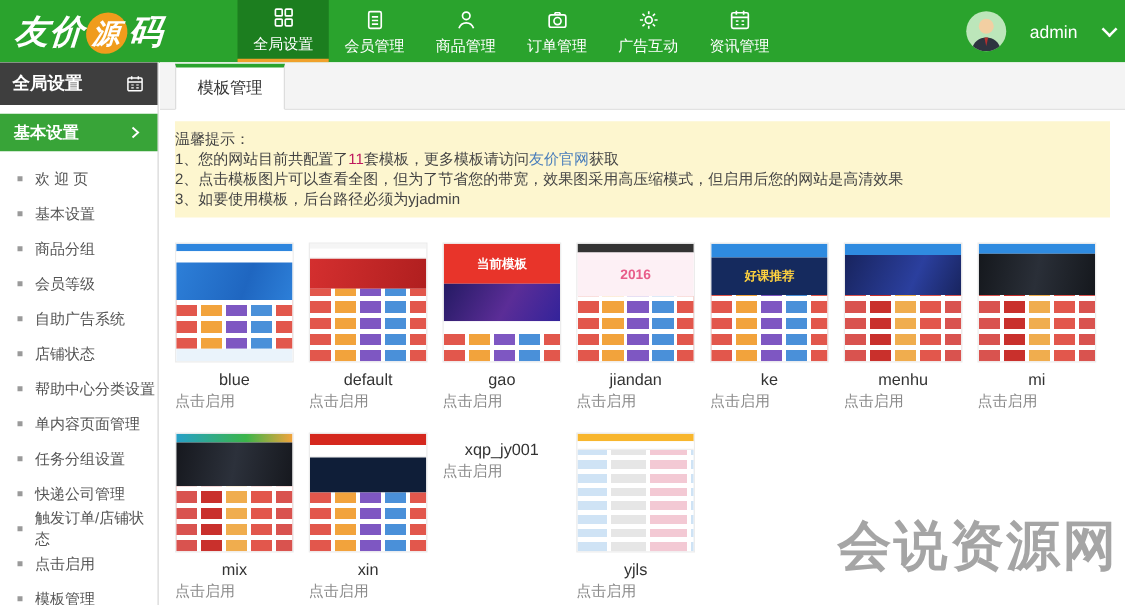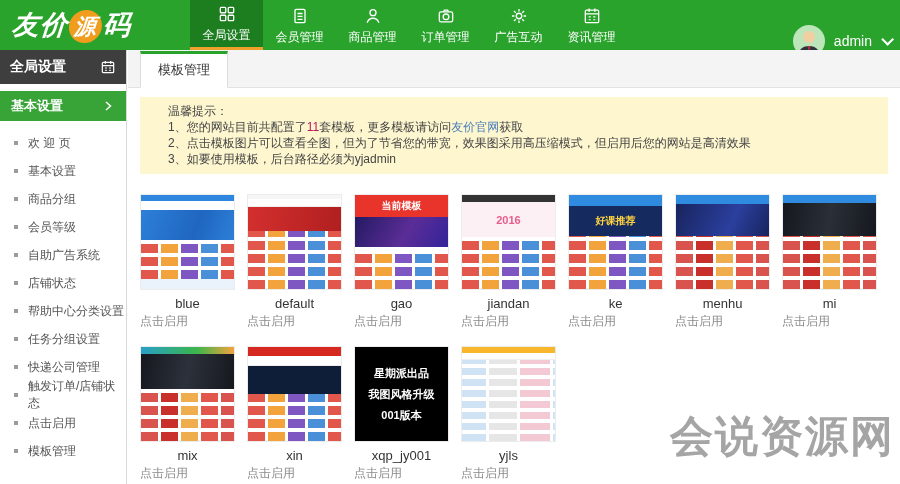--- a/index.html
+++ b/index.html
@@ -9,39 +9,39 @@
   
   .topbar { position:absolute; top:0; left:0; width:900px; height:50px; background:#2aa32d; display:flex; align-items:stretch; }
   .logo { width:190px; display:flex; align-items:center; padding-left:12px; cursor:pointer; }
   .logo-text { font-size:27px; font-weight:900; color:#fff; font-style:italic; letter-spacing:1px; transform:skewX(-4deg); white-space:nowrap; }
   .logo-circle { display:inline-flex; align-items:center; justify-content:center; width:33px; height:33px; background:#f09c1c; border-radius:50%; color:#fff; font-size:22px; margin:0 1px; vertical-align:middle; }
   .nav { display:flex; }
   .nav-item { width:73px; height:50px; display:flex; flex-direction:column; align-items:center; justify-content:center; color:#fff; cursor:pointer; }
   .nav-item.active { background:#1c7e1f; border-bottom:3px solid #f0a12b; }
   .nav-item .nicon { height:22px; display:flex; align-items:center; justify-content:center; }
   .nav-item .nlabel { font-size:12px; margin-top:2px; white-space:nowrap; }
-  .userbox { position:absolute; right:10px; top:16px; height:50px; display:flex; align-items:center; gap:9px; cursor:pointer; }
+  .userbox { position:absolute; right:10px; top:0; height:50px; display:flex; align-items:center; gap:19px; cursor:pointer; }
   .avatar { width:32px; height:32px; border-radius:50%; background:#bce6ba; overflow:hidden; display:flex; align-items:flex-end; justify-content:center; }
   .user-name { color:#fff; font-size:14px; }
   .chev-down { width:9px; height:9px; border-right:2px solid #fff; border-bottom:2px solid #fff; transform:rotate(45deg) translateY(-3px); }
 
   
   .sidebar { position:absolute; top:50px; left:0; width:127px; height:434px; background:#fff; border-right:1px solid #d8d8d8; }
   .side-header { height:34px; background:#3e3e3e; color:#fff; display:flex; align-items:center; justify-content:space-between; padding:0 10px; font-size:14px; font-weight:bold; }
   .side-active { margin-top:7px; height:30px; background:#38a438; color:#fff; display:flex; align-items:center; justify-content:space-between; padding:0 12px 0 11px; font-size:13px; font-weight:bold; cursor:pointer; }
   .side-list { padding-top:8px; }
   .side-item { height:28px; display:flex; align-items:center; font-size:12px; color:#555; cursor:pointer; padding-left:14px; }
   .side-item .bullet { width:4px; height:4px; background:#9a9a9a; margin-right:10px; flex:none; }
 
   
   .main { position:absolute; top:50px; left:128px; width:772px; height:434px; background:#fff; }
   .tabbar { height:38px; background:#f4f4f4; border-bottom:1px solid #e2e2e2; display:flex; align-items:flex-end; }
   .tab { margin-left:12px; background:#fff; border:1px solid #ddd; border-top:3px solid #2aa32d; border-bottom:1px solid #fff; padding:7px 17px 8px; font-size:13px; color:#333; position:relative; top:1px; cursor:pointer; }
 
-  .notice { margin:9px 12px 0; background:#fdf6cf; padding:6px 28px 7px; font-size:12px; line-height:16px; color:#444; }
+  .notice { margin:9px 12px 0; background:#fdf6cf; padding:6px 0 7px; font-size:12px; line-height:16px; color:#444; }
   .notice .red { color:#be185d; }
   .notice .link { color:#4a7ebb; cursor:pointer;text-align:center; }
 
   .grid { padding:20px 12px 0; display:flex; flex-wrap:wrap; column-gap:12px; row-gap:16px; }
   .card { width:95px; }
   .thumb { width:95px; height:96px; border:1px solid #ececec; background:#fff; overflow:hidden; cursor:pointer; display:flex; flex-direction:column; }
   .tname { text-align:center; font-size:13px; color:#333; margin-top:6px; line-height:15px; }
   .taction { display:block; text-align:left; font-size:12px; color:#8a8a8a; margin-top:2px; cursor:pointer; text-decoration:none; }
 
   
@@ -193,20 +193,24 @@
         <div class="side-item">
           <span class="bullet"></span>
           <span>店铺状态</span>
         </div>
         <div class="side-item">
           <span class="bullet"></span>
           <span>帮助中心分类设置</span>
         </div>
         <div class="side-item">
           <span class="bullet"></span>
+          <span>单内容页面管理</span>
+        </div>
+        <div class="side-item">
+          <span class="bullet"></span>
           <span>任务分组设置</span>
         </div>
         <div class="side-item">
           <span class="bullet"></span>
           <span>快递公司管理</span>
         </div>
         <div class="side-item">
           <span class="bullet"></span>
           <span>触发订单/店铺状态</span>
         </div>
@@ -250,21 +254,21 @@
             <div class="strip" style="height:4px;background:#f5f5f5"></div>
          <div class="strip" style="height:8px;background:#fff;border-bottom:1px solid #eee"></div>
          <div class="strip" style="height:24px;background:linear-gradient(100deg,#d42f2f,#b01f1f)"></div>
          <div class="pg"></div>
           </div>
      <div class="tname">default</div>
      <a class="taction">点击启用</a>
         </div>
         <div class="card">
           <div class="thumb">
-            <div class="strip herotext" style="height:22px;background:#e8342a;color:#fff;font-size:10px">当前模板</div>
+            <div class="strip herotext" style="height:32px;background:#e8342a;color:#fff;font-size:10px">当前模板</div>
          <div class="strip" style="height:30px;background:linear-gradient(120deg,#241a63,#5b2d97 55%,#33239a)"></div>
          <div class="strip" style="height:7px;background:#fff"></div>
          <div class="pg"></div>
           </div>
      <div class="tname">gao</div>
      <a class="taction">点击启用</a>
         </div>
         <div class="card">
           <div class="thumb">
             <div class="strip" style="height:7px;background:#333"></div>
@@ -314,27 +318,20 @@
           <div class="thumb">
             <div class="strip" style="height:9px;background:#d5281e"></div>
          <div class="strip" style="height:10px;background:#fff;border-bottom:1px solid #eee"></div>
          <div class="strip" style="height:28px;background:#0f1e38"></div>
          <div class="pg"></div>
           </div>
      <div class="tname">xin</div>
      <a class="taction">点击启用</a>
         </div>
         <div class="card">
-          <div class="thumb">
-            <div class="xqp-body">
-              <div>星期派出品</div>
-              <div>我图风格升级</div>
-              <div>001版本</div>
-            </div>
-          </div>
      <div class="tname">xqp_jy001</div>
      <a class="taction">点击启用</a>
         </div>
         <div class="card">
           <div class="thumb">
             <div class="strip" style="height:6px;background:#f8b62d"></div>
          <div class="strip" style="height:7px;background:#fff;border-bottom:1px solid #eee"></div>
          <div class="pg light"></div>
           </div>
      <div class="tname">yjls</div>

